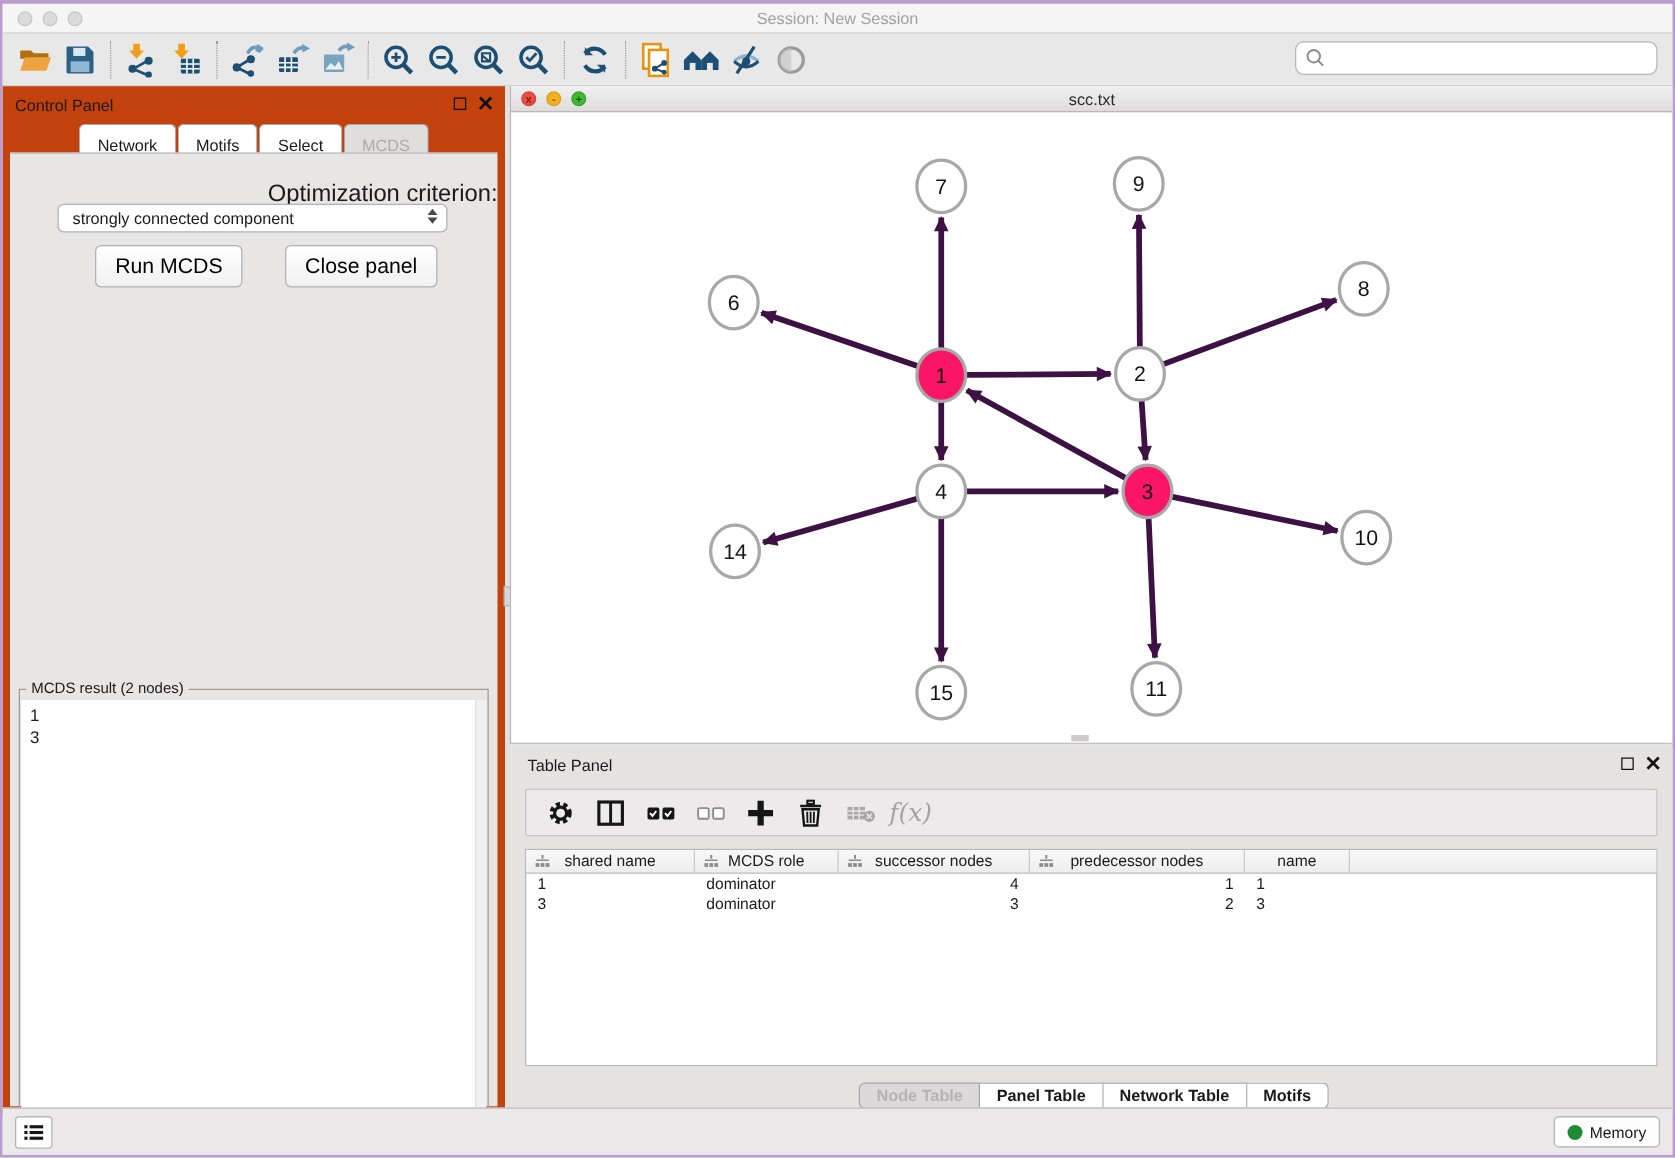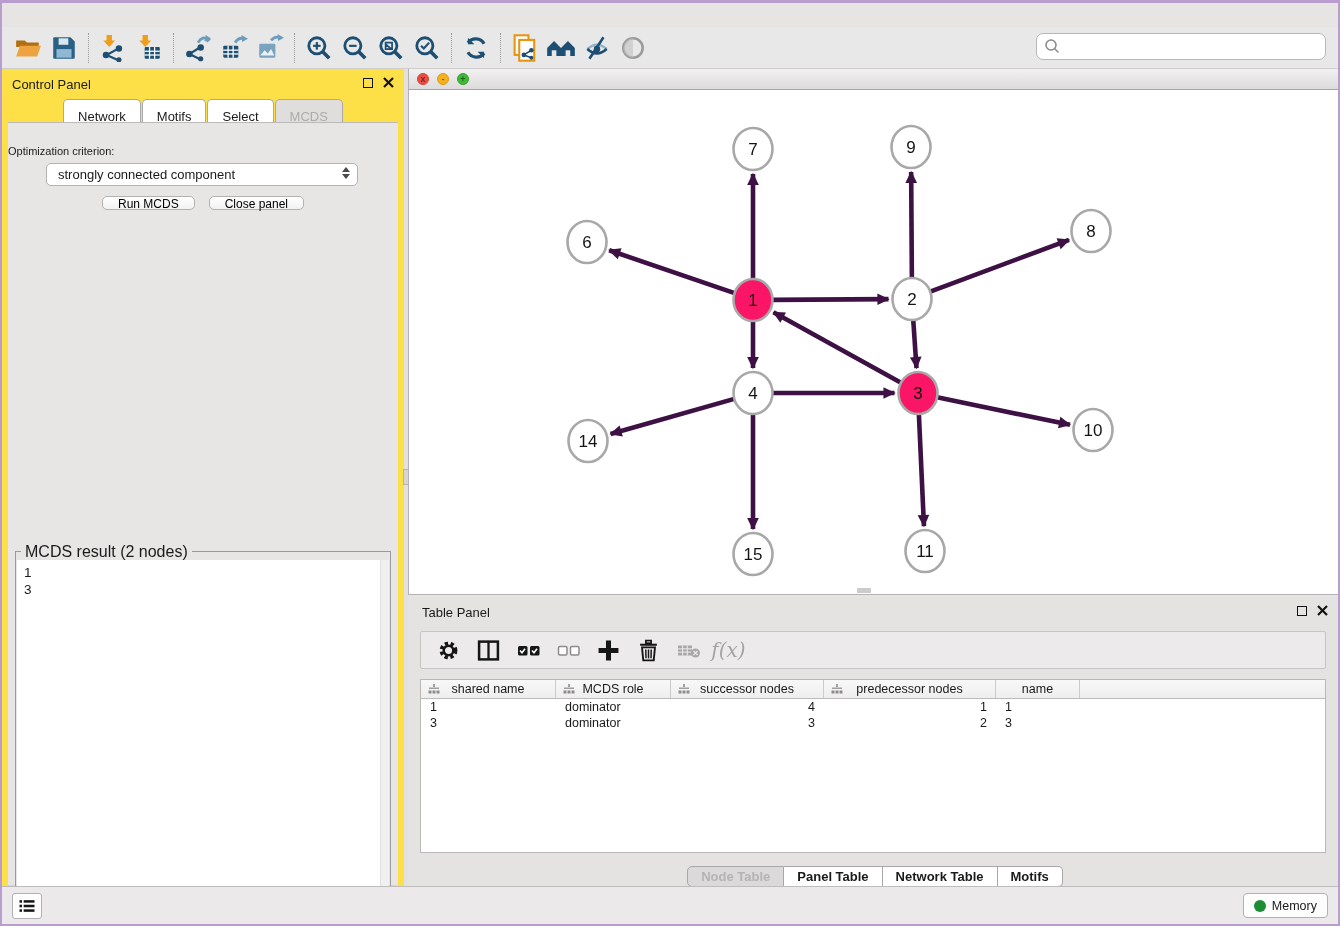--- a/index.html
+++ b/index.html
@@ -13,38 +13,38 @@
 
   
   .toolbar { position:absolute; left:0; top:24px; width:100%; height:42px; background:#e9e8e8; border-bottom:1px solid #cfcdcd; display:flex; align-items:center; padding-left:8px; }
   .tb { width:36px; height:34px; display:flex; align-items:center; justify-content:center; }
   .tbsep { width:1px; height:30px; border-left:1px dotted #9b9b9b; margin:0 6px; }
   .searchwrap { position:absolute; right:12px; top:6px; width:290px; height:27px; }
   .searchwrap input { width:100%; height:100%; border:1px solid #b8b6b6; border-radius:7px; background:#fff; padding-left:30px; font-size:13px; outline:none; }
   .searchwrap .mag { position:absolute; left:8px; top:5px; }
 
   
-  .control-panel { position:absolute; left:0; top:66px; width:402px; height:822px; background:#fde047; }
+  .control-panel { position:absolute; left:0; top:66px; width:402px; height:822px; background:#c2410c; }
   .panel-head { position:absolute; left:0; top:0; width:100%; height:30px; }
   .panel-title { position:absolute; left:10px; top:8px; font-size:13px; color:#1a1a1a; }
   .winbtns { position:absolute; right:10px; top:8px; display:flex; gap:10px; align-items:center; }
   .floatbox { width:10px; height:10px; border:1.6px solid #111; display:inline-block; }
   .ctabs { position:absolute; left:0; top:30px; width:100%; height:23px; display:flex; justify-content:center; gap:1px; }
   .ctab { height:17px; padding:16px 14px; background:#fff; border:1px solid #a9a7a7; border-bottom:none; border-radius:5px 5px 0 0; font-size:13px; display:flex; align-items:center; }
   .ctab.sel { background:#e0dedd; color:#aeacab; }
   .cp-content { position:absolute; left:6px; top:53px; width:390px; height:763px; background:#e8e6e5; border-top:1px solid #bbb9b9; }
-  .opt-label { position:absolute; left:0; top:22px; width:100%; text-align:left; font-size:11px; }
+  .opt-label { position:absolute; left:0; top:22px; width:100%; text-align:right; font-size:19px; }
   .criterion { position:absolute; left:38px; top:40px; width:312px; height:23px; background:#fff; border:1px solid #b3b1b1; border-radius:5px; display:flex; align-items:center; padding-left:11px; font-size:13px; }
   .stepper { position:absolute; right:7px; top:3px; display:flex; flex-direction:column; gap:2px; }
   .tri-up { width:0; height:0; border-left:4px solid transparent; border-right:4px solid transparent; border-bottom:5px solid #4a4a4a; }
   .tri-dn { width:0; height:0; border-left:4px solid transparent; border-right:4px solid transparent; border-top:5px solid #4a4a4a; }
   .btnrow { position:absolute; left:0; top:73px; width:100%; display:flex; justify-content:center; gap:14px; }
-  .macbtn { height:14px; padding:0 15px; background:linear-gradient(#ffffff,#f1f1f1); border:1px solid #b3b1b1; border-radius:5px; font-size:12px; font-family:"Liberation Sans",sans-serif; }
+  .macbtn { height:34px; padding:0 15px; background:linear-gradient(#ffffff,#f1f1f1); border:1px solid #b3b1b1; border-radius:5px; font-size:17px; font-family:"Liberation Sans",sans-serif;margin-left:20px; }
   .resultbox { position:absolute; left:7px; top:428px; width:376px; height:380px; border:1px solid #9c9a9a; }
-  .result-legend { position:absolute; left:5px; top:-9px; background:#e8e6e5; padding:0 4px; font-size:16px; }
+  .result-legend { position:absolute; left:5px; top:-9px; background:#e8e6e5; padding:0 4px; font-size:12px; }
   .result-text { position:absolute; left:1px; top:8px; right:10px; bottom:1px; background:#fff; padding:4px 0 0 7px; font-size:13.5px; line-height:17px; white-space:pre; overflow:hidden; }
   .result-scroll { position:absolute; right:1px; top:8px; width:9px; bottom:1px; background:#f1f0f0; border-left:1px solid #e2e0e0; }
 
   
   .vsplit { position:absolute; left:402px; top:66px; width:4px; height:822px; background:#e3e1e0; }
   .vsplit .nub { position:absolute; left:-1px; top:400px; width:6px; height:16px; background:#d6d4d4; border:1px solid #b5b3b3; }
 
   
   .netwin { position:absolute; left:406px; top:66px; width:930px; height:526px; border-left:1px solid #b3b1b1; border-bottom:1px solid #b3b1b1; background:#fff; }
   .net-titlebar { position:absolute; left:0; top:0; width:100%; height:21px; background:linear-gradient(#f2f1f1,#dddbdb); border-bottom:1px solid #a5a3a3; }
@@ -80,20 +80,26 @@
   .statusbar { position:absolute; left:0; bottom:0; width:100%; height:38px; background:#ebe9e9; border-top:1px solid #bebcbc; }
   .listbtn { position:absolute; left:10px; top:6px; width:30px; height:26px; background:#fdfdfd; border:1px solid #b3b1b1; border-radius:3px; display:flex; align-items:center; justify-content:center; }
   .membtn { position:absolute; right:10px; top:6px; height:25px; background:#fdfdfd; border:1px solid #b3b1b1; border-radius:4px; display:flex; align-items:center; gap:6px; padding:11px 10px; font-size:12.5px; }
   .greendot { width:12px; height:12px; border-radius:50%; background:#1d8c35; }
 </style>
 </head>
 <body>
 
 <div id="app">
 
+  <div class="titlebar">
+    <span class="tl-dot" style="left:12px"></span>
+    <span class="tl-dot" style="left:32px"></span>
+    <span class="tl-dot" style="left:52px"></span>
+    <div class="session-title">Session: New Session</div>
+  </div>
 
   <div class="toolbar">
     <span class="tb">
       <svg width="28" height="28" viewBox="0 0 26 26">
           <path d="M2 6h8l2 2h11v4H2z" fill="#b06f10"></path>
           <path d="M25 11l-3.5 10H2l3.5-10z" fill="#eda33f"></path>
         </svg>
     </span>
     <span class="tb">
       <svg width="28" height="28" viewBox="0 0 26 26">
@@ -295,20 +301,21 @@
       <span class="nub"></span>
     </div>
 
   <div class="netwin">
     <div class="net-titlebar">
       <span class="traffic">
         <span class="tdot red">x</span>
         <span class="tdot yel">-</span>
         <span class="tdot grn">+</span>
       </span>
+      <div class="net-title">scc.txt</div>
     </div>
     <div class="canvas">
       <svg id="graph-svg" width="928" height="504" viewBox="0 0 928 504">
         <defs>
           <marker id="arrow" viewBox="0 0 12 12" refX="10.5" refY="6" markerWidth="14" markerHeight="14" orient="auto" markerUnits="userSpaceOnUse">
             <path d="M1 1 L11.5 6 L1 11 z" fill="#3d1144"></path>
           </marker>
         </defs>
       <line x1="344" y1="189" x2="344" y2="84" stroke="#3d1144" stroke-width="4.6" marker-end="url(#arrow)"></line>
           <line x1="325.59130692865233" y1="203.07328138371903" x2="200.18483523982925" y2="160.24609359081066" stroke="#3d1144" stroke-width="4.6" marker-end="url(#arrow)"></line>

